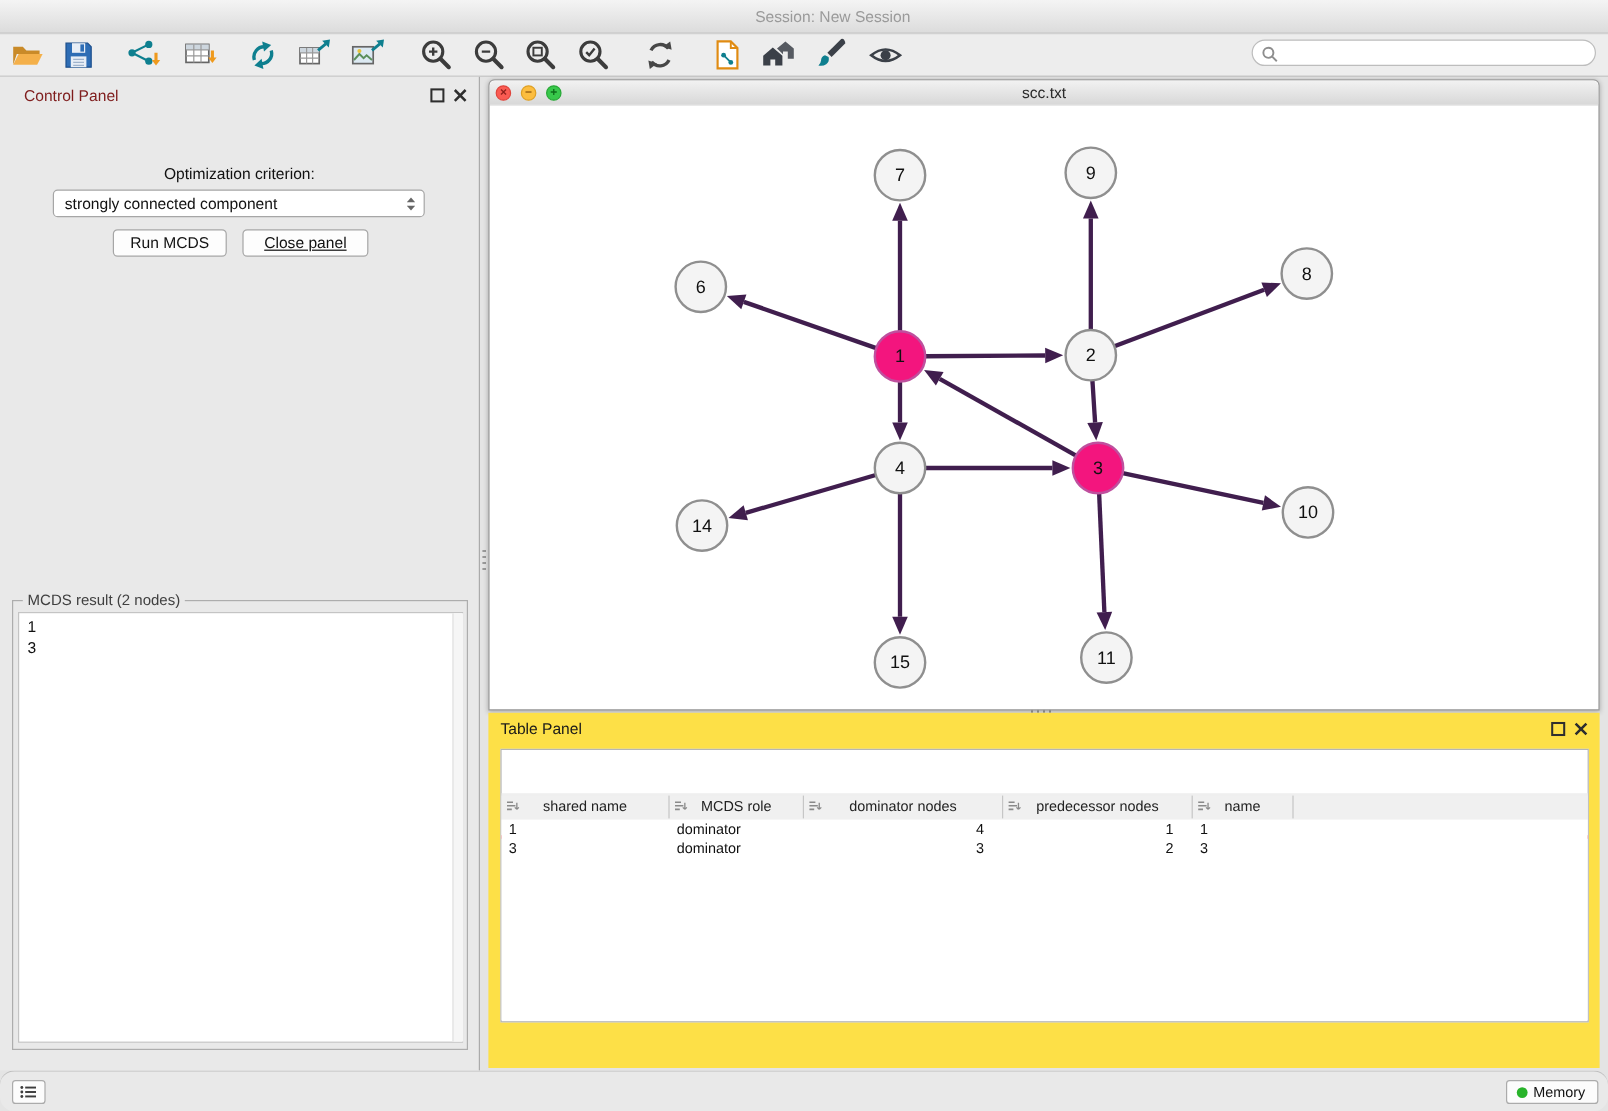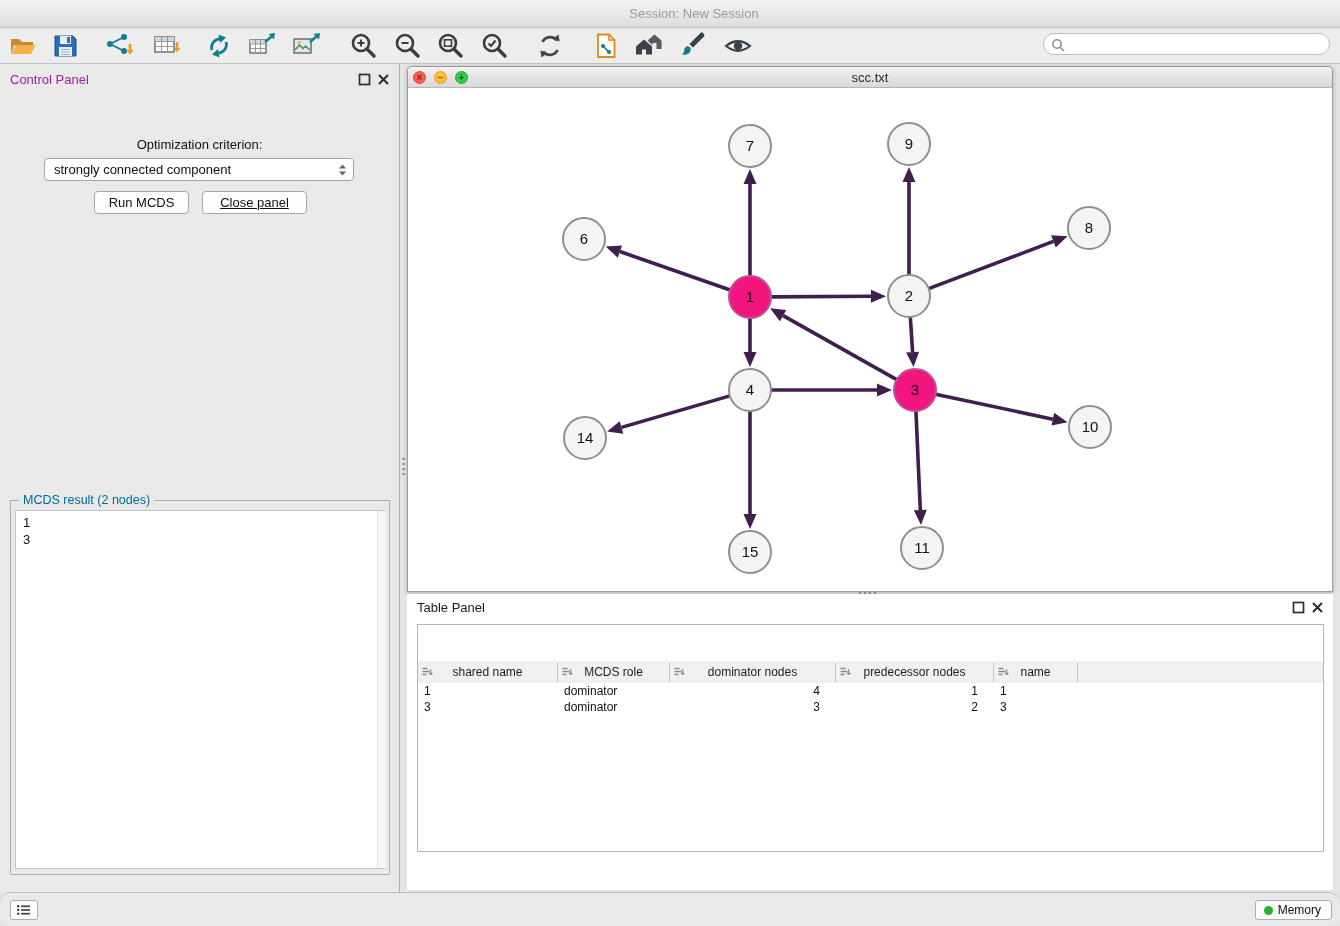--- a/index.html
+++ b/index.html
@@ -18,40 +18,40 @@
   .tbtn svg { width:30px; height:30px; display:block; margin:1px auto; }
   .searchbox { position:absolute; left:1043px; top:4px; width:287px; height:22px;
     background:#fff; border:1px solid #bdbdbd; border-radius:11px; }
   .searchbox svg { position:absolute; left:7px; top:4px; width:14px; height:14px; }
   .searchbox input { position:absolute; left:25px; top:1px; width:255px; height:18px;
     border:none; outline:none; font-size:13px; background:transparent; }
 
   
   .control-panel { position:absolute; left:0; top:64px; width:400px; height:828px;
     background:#e9e9e9; border-right:1px solid #ababab; }
-  .panel-title { position:absolute; top:8px; left:10px; font-size:13px; color:#a21caf; }
+  .panel-title { position:absolute; top:8px; left:20px; font-size:13px; color:#7f1d1d; }
   .win-ic { position:absolute; width:13px; height:13px; }
   .win-ic svg { width:13px; height:13px; display:block; }
   .cp-float { top:9px; right:28px; }
   .cp-close { top:9px; right:9px; }
   .tabbar { position:absolute; top:33px; left:0; width:100%; height:21px; text-align:center; }
   .tab { display:inline-block; height:21px; line-height:19px; padding:0 13px; font-size:13px;
     background:#fdfdfd; border:1px solid #b3b3b3; border-radius:3px 3px 0 0; margin-left:-1px; color:#111; }
   .tab.active { background:#d2d2d2; color:#9b9b9b; }
   .opt-label { position:absolute; top:73px; left:0; width:100%; text-align:center; font-size:13px; color:#111; }
   .select { position:absolute; left:44px; top:94px; width:310px; height:23px; background:#fff;
     border:1px solid #a6a6a6; border-radius:4px; font-size:13px; line-height:21px; padding-left:9px; color:#111; }
   .select svg { position:absolute; right:5px; top:3px; width:11px; height:16px; }
   .btn { position:absolute; height:23px; background:#fdfdfd; border:1px solid #a6a6a6;
     border-radius:4px; font-size:13px; text-align:center; line-height:21px; color:#111; }
   .btn-run { left:94px; top:127px; width:95px; }
   .btn-close { left:202px; top:127px; width:105px;text-decoration:underline; }
   .groupbox { position:absolute; left:10px; top:436px; width:380px; height:375px; border:1px solid #adadad; }
   .groupbox-title { position:absolute; top:-8px; left:8px; background:#e9e9e9; padding:0 4px;
-    font-size:12.5px; color:#0369a1; }
+    font-size:12.5px; color:#404040; }
   .result-area { position:absolute; left:4px; top:9px; right:3px; bottom:5px; background:#fff;
     border:1px solid #c4c4c4; font-size:13px; padding:3px 7px; line-height:17px; color:#111; white-space:pre-line; }
   .result-scroll { position:absolute; right:0; top:0; bottom:0; width:9px; background:#f6f6f6; border-left:1px solid #e0e0e0; }
 
   
   .v-split { position:absolute; left:400px; top:64px; width:7px; height:828px; }
   .grip-v { position:absolute; top:394px; left:2px; width:3px; height:17px;
     background:repeating-linear-gradient(#9a9a9a 0 2px, transparent 2px 5px); }
   .h-split { position:absolute; left:407px; top:591px; width:926px; height:3px; }
   .grip-h { position:absolute; left:452px; top:0; width:17px; height:3px;
@@ -65,21 +65,21 @@
     text-align:center; font-size:13px; line-height:21px; color:#2a2a2a; }
   .tl { position:absolute; top:4px; width:13px; height:13px; border-radius:50%;
     font-size:10px; line-height:12px; text-align:center; font-weight:bold; }
   .tl-red    { left:5px;  background:#fa5b52; border:1px solid #df443c; color:#8e1f1b; }
   .tl-yellow { left:26px; background:#fcbd3f; border:1px solid #dfa023; color:#935c10; }
   .tl-green  { left:47px; background:#38c84b; border:1px solid #27a836; color:#0e6e1b; }
   .tl-red::after { content:"×"; } .tl-yellow::after { content:"−"; } .tl-green::after { content:"+"; }
   #graph-svg { position:absolute; left:0; top:21px; width:924px; height:503px; }
 
   
-  .table-panel { position:absolute; left:407px; top:594px; width:926px; height:296px; background:#ffffff; }
+  .table-panel { position:absolute; left:407px; top:594px; width:926px; height:296px; background:#fde047; }
   .tp-title { position:absolute; top:6px; left:10px; font-size:13px; color:#1a1a1a; }
   .tp-float { top:7px; right:28px; }
   .tp-close { top:7px; right:9px; }
   .tp-content { position:absolute; left:10px; top:30px; width:907px; height:228px; background:#fff; border:1px solid #b5b5b5; }
   .tp-toolbar { position:absolute; left:0; top:0; width:100%; height:37px; background:#efefef; border-bottom:1px solid #cfcfcf;margin-top:36px; }
   .tp-tbtn { position:absolute; top:3px; width:30px; height:30px; }
   .tp-tbtn svg { width:30px; height:30px; display:block; }
   .fx-label { font-style:italic; font-family:"Liberation Serif", serif; color:#a0a0a0; font-size:17px; line-height:30px; }
   .t-head { position:absolute; left:0; top:38px; width:100%; height:36px; background:#f0f0f0;
     border-bottom:3px solid #ef4444; display:flex; }

